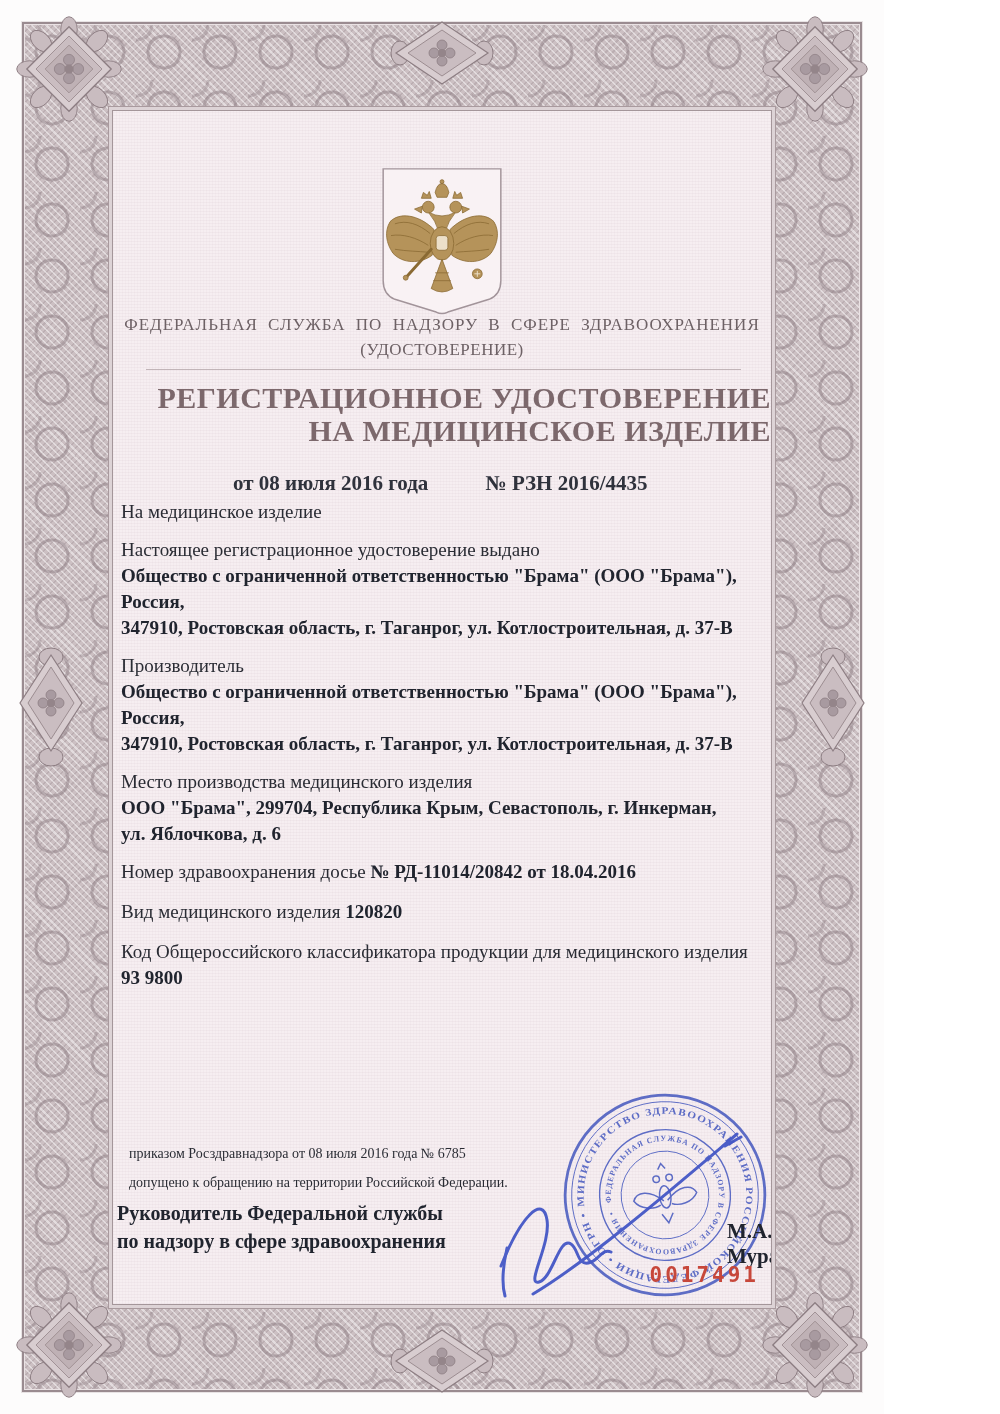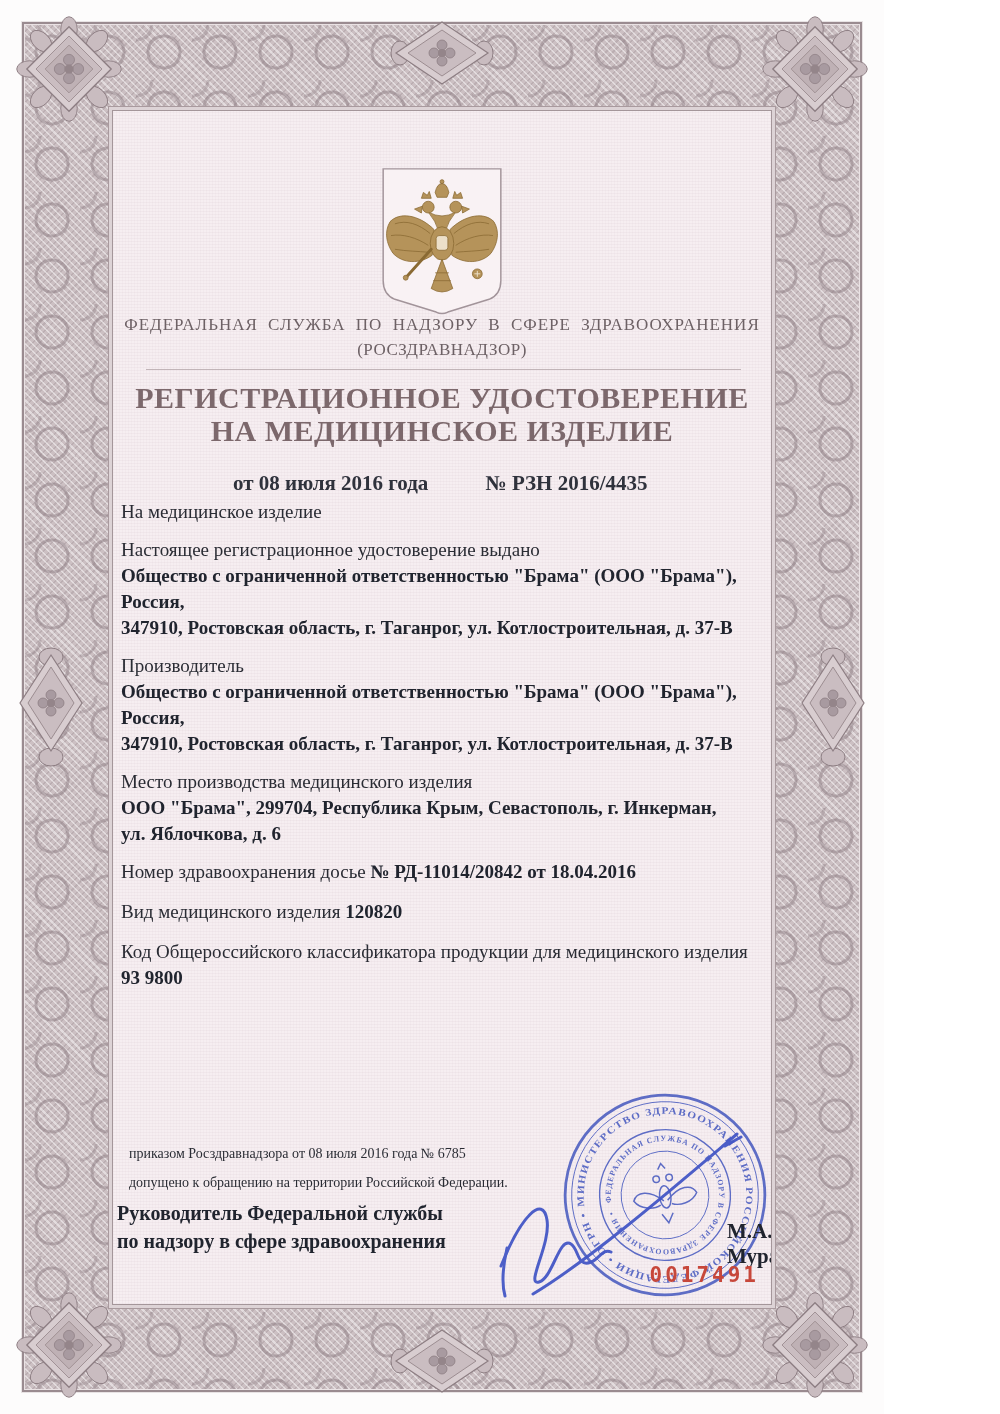--- a/index.html
+++ b/index.html
@@ -44,21 +44,21 @@
 
   
   .arms{position:absolute;left:50%;top:52px;transform:translateX(-50%);}
   .org-line{position:absolute;width:100%;text-align:center;color:#6d6165;
     font-size:17px;letter-spacing:1px;word-spacing:5px;}
   .org-line1{top:204px;}
   .org-line2{top:229px;letter-spacing:.5px;word-spacing:0;}
   .divider{position:absolute;top:258px;left:33px;right:30px;border-top:1px solid #b9aaae;opacity:.85;}
 
   
-  .title{position:absolute;width:100%;text-align:center;font-weight:bold;color:#7c686c;
+  .title{position:absolute;width:100%;text-align:right;font-weight:bold;color:#7c686c;
     font-size:30px;letter-spacing:.5px;}
   .title1{top:270px;}
   .title2{top:303px;}
   .dateline{position:absolute;top:344px;left:120px;font-weight:bold;font-size:21px;color:#2f323c;margin-top:16px;}
   .dateline .cert-number{margin-left:52px;}
 
   
   .body-flow{position:absolute;left:8px;right:6px;top:388px;font-size:19px;color:#2a2c34;line-height:26px;}
   .section{margin-bottom:12px;}
   .bold{font-weight:bold;color:#20242e;}
@@ -163,21 +163,21 @@
       <g stroke="#8a6a33" stroke-width=".8" fill="none">
         <path d="M22,62 C34,58 46,62 58,72 M18,74 C30,72 44,76 56,84 M22,88 C34,90 46,90 56,91"></path>
         <path d="M118,62 C106,58 94,62 82,72 M122,74 C110,72 96,76 84,84 M118,88 C106,90 94,90 84,91"></path>
         <path d="M63,112 h14 M61,120 h18"></path>
       </g>
       <rect x="64" y="74" width="12" height="15" rx="3" fill="#ecdfc9" stroke="#8a6a33" stroke-width=".8"></rect>
       <path d="M103,113 h6 M106,110 v6" stroke="#ecdfc9" stroke-width="1" fill="none"></path>
     </svg>
 
     <div class="org-line org-line1">ФЕДЕРАЛЬНАЯ СЛУЖБА ПО НАДЗОРУ В СФЕРЕ ЗДРАВООХРАНЕНИЯ</div>
-    <div class="org-line org-line2">(РОСЗДРАВНАДЗОР)</div>
+    <div class="org-line org-line2">(УДОСТОВЕРЕНИЕ)</div>
     <div class="divider"></div>
 
     <div class="title title1">РЕГИСТРАЦИОННОЕ УДОСТОВЕРЕНИЕ</div>
     <div class="title title2">НА МЕДИЦИНСКОЕ ИЗДЕЛИЕ</div>
 
     <div class="dateline">
       <span>от 08 июля 2016 года</span>
       <span class="cert-number">№ РЗН 2016/4435</span>
     </div>
 

